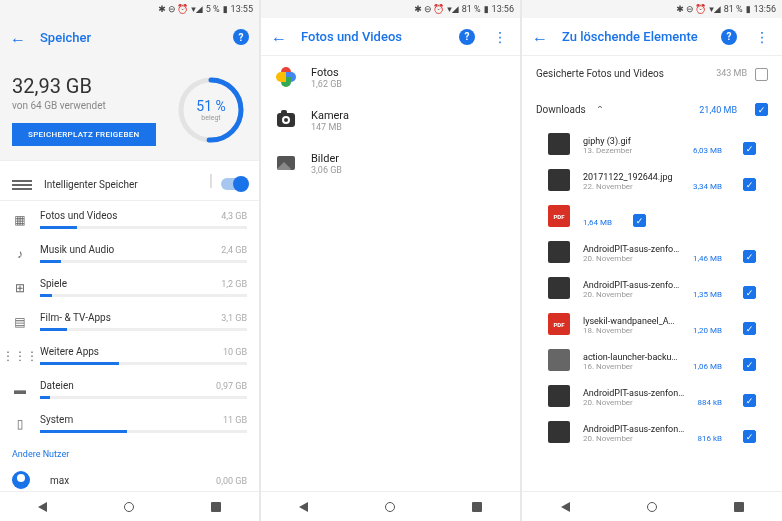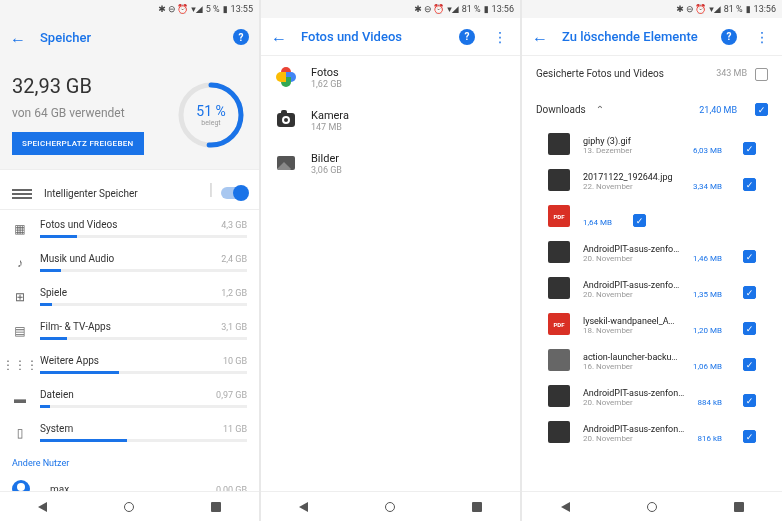--- a/index.html
+++ b/index.html
@@ -13,22 +13,22 @@
 .appbar .back{color:#1a73e8;font-size:16px}
 .help{width:16px;height:16px;border-radius:50%;background:#1a73e8;color:#fff;display:flex;align-items:center;justify-content:center;font-size:10px;font-weight:bold}
 .dots{color:#1a73e8;font-size:14px;padding:0 4px;letter-spacing:-1px}
 .content{flex:1;overflow-y:auto;overflow-x:hidden}
 .content::-webkit-scrollbar{width:0}
 
 
 .hero{padding:18px 12px 14px;display:flex;align-items:center;gap:8px;background:#f5f5f5}
 .hero-left{flex:1}
 .hero-gb{font-size:20px;color:#333}
-.hero-sub{font-size:12px;color:#888;margin-top:8px}
-.hero-btn{margin-top:12px;background:#1a73e8;color:#fff;border:none;padding:7px 10px;font-size:8px;font-weight:500;letter-spacing:.3px}
+.hero-sub{font-size:10px;color:#888;margin-top:2px}
+.hero-btn{margin-top:12px;background:#1a73e8;color:#fff;border:none;padding:7px 16px;font-size:8px;font-weight:500;letter-spacing:.3px}
 .ring{width:72px;height:72px;position:relative}
 .ring svg{transform:rotate(-90deg)}
 .ring-label{position:absolute;top:50%;left:50%;transform:translate(-50%,-50%);text-align:center}
 .ring-pct{color:#1a73e8;font-size:14px}
 .ring-sub{font-size:7px;color:#999}
 .smart{display:flex;align-items:flex-end;padding:10px 12px;border-top:1px solid #eee;border-bottom:1px solid #eee;background:#fff}
 .smart-icon{width:20px;display:flex;flex-direction:column;gap:2px}
 .smart-icon span{height:2px;background:#666}
 .smart-text{flex:1;font-size:10px;color:#333;margin-left:12px}
 .toggle{width:26px;height:12px;background:#a8c7f0;border-radius:10px;position:relative}

